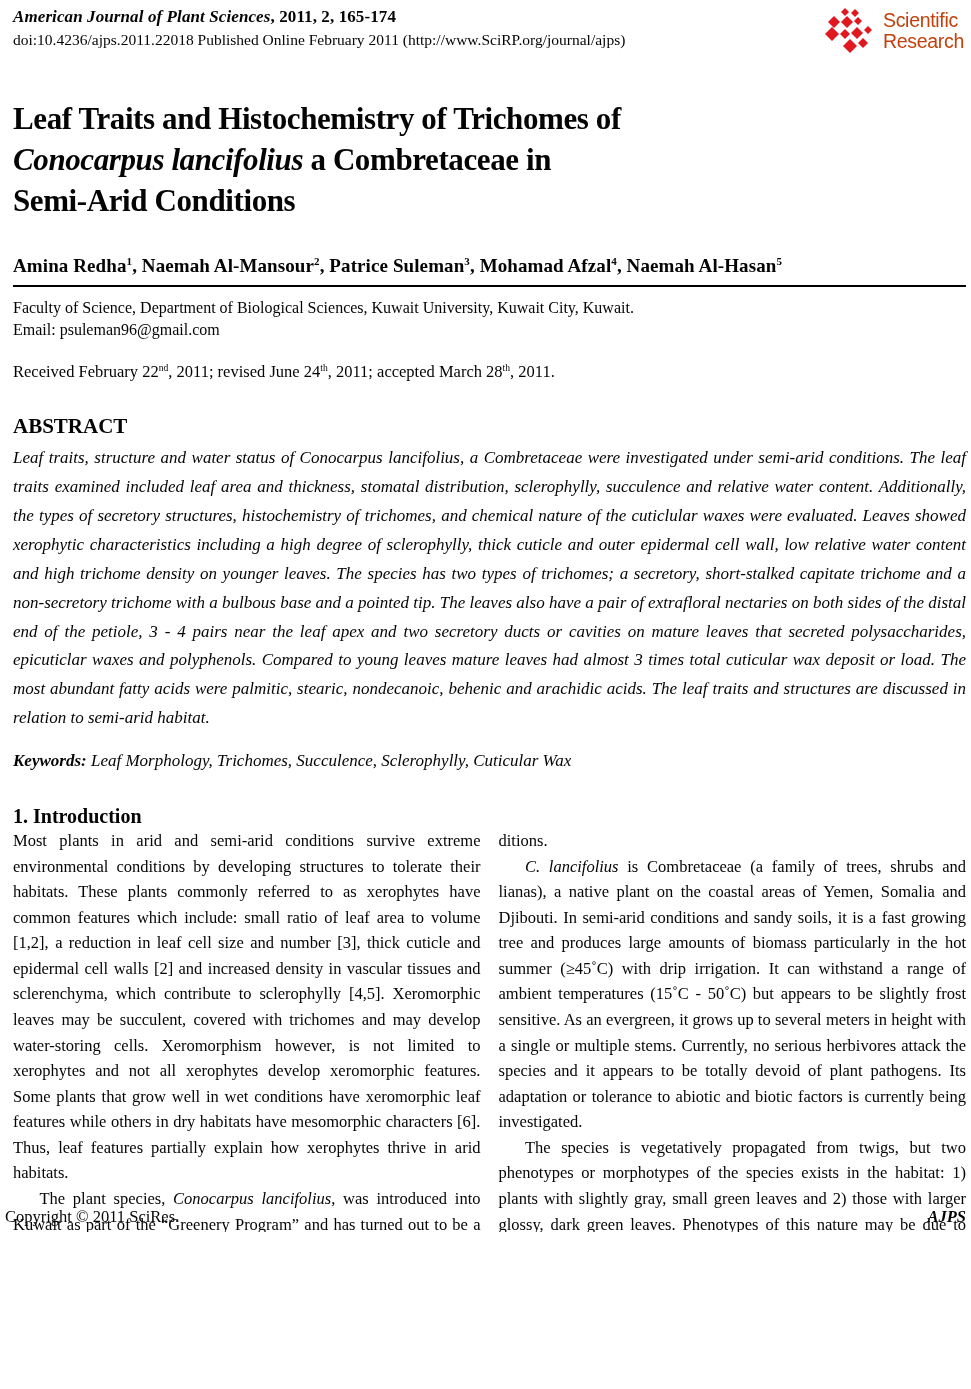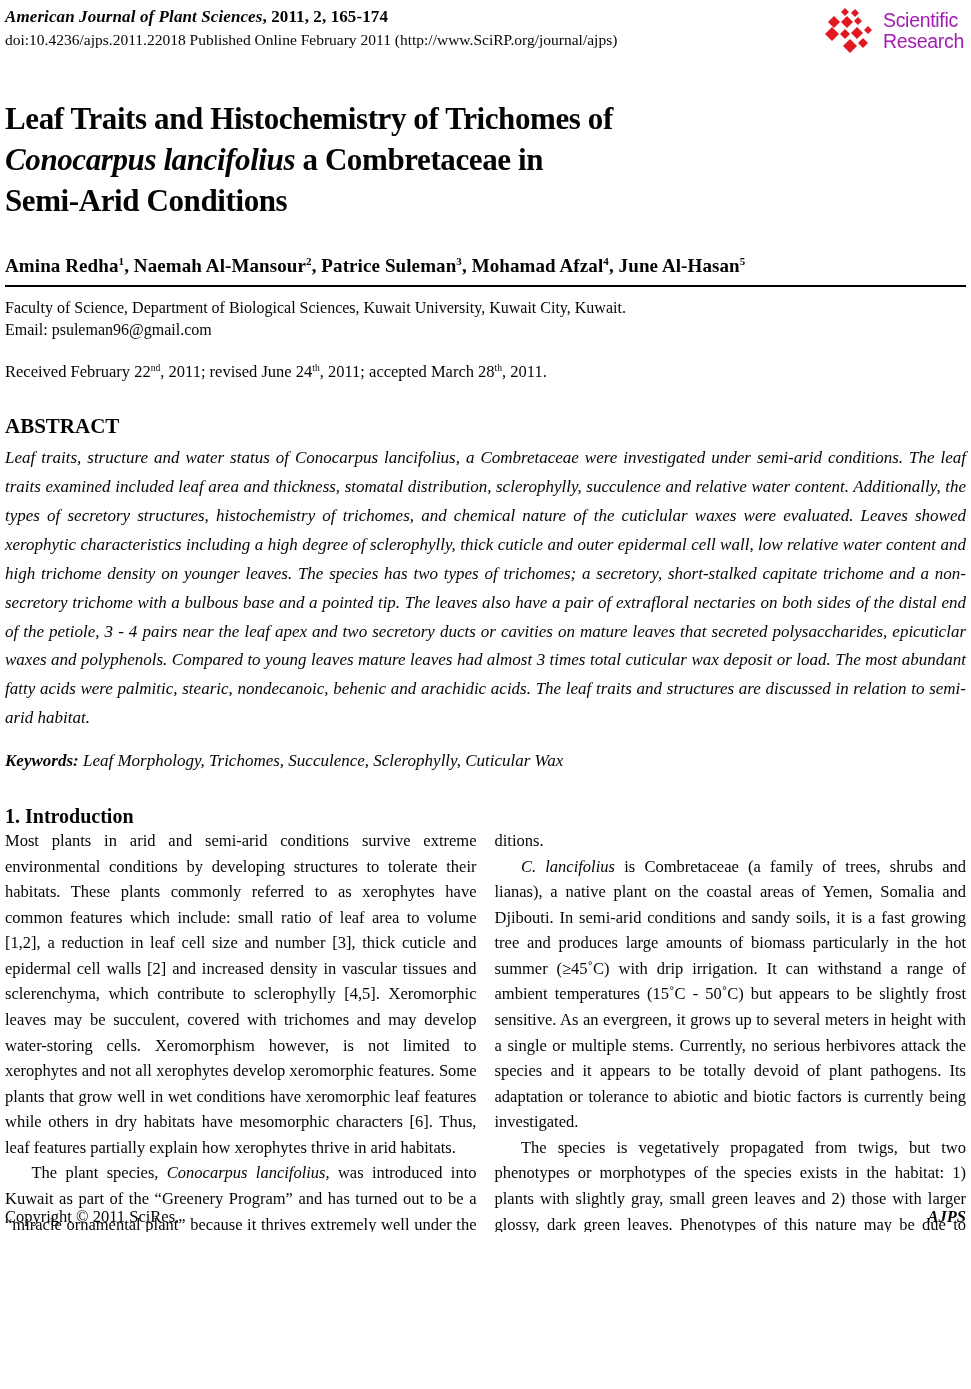--- a/index.html
+++ b/index.html
@@ -1,36 +1,36 @@
 <!DOCTYPE html>
 <html><head>
 <meta charset="utf-8">
 <style>
   html, body { margin: 0; padding: 0; background: #ffffff; }
   .page {
     position: relative;
     width: 971px;
     height: 1232px;
     box-sizing: border-box;
-    padding: 7px 5px 0 5px;
+    padding: 7px 5px 0 13px;
     background: #ffffff;
     font-family: "Liberation Serif", serif;
     color: #040404;
     overflow: hidden;
   }
 
   
   .header { display: flex; justify-content: space-between; align-items: flex-start; }
   .journal-line { font-size: 17px; font-weight: bold; letter-spacing: 0.1px; }
   .journal-line .it { font-style: italic; }
   .doi-line { font-size: 15.5px; margin-top: 4px; }
   .logo { display: flex; align-items: flex-start; gap: 5px; padding-right: 2px; }
   .logo-text {
     font-family: "Liberation Sans", sans-serif;
-    font-size: 19.5px; line-height: 1.08; color: #a21caf; margin-top: 3px;
+    font-size: 19.5px; line-height: 1.08; color: #c2410c; margin-top: 3px;
     letter-spacing: -0.3px;
   }
 
   
   .title { font-size: 31px; font-weight: bold; line-height: 1.32; margin-top: 42px; letter-spacing: -0.4px; }
   .title .it { font-style: italic; }
   .authors { margin-top: 33px; font-size: 19px; font-weight: bold; letter-spacing: 0.1px; }
   sup.auth, sup.rc { font-size: 0.58em; vertical-align: super; line-height: 0; }
   .rule { border: none; border-top: 2px solid #000; margin: 8px 0 10px 0; }
 
@@ -93,21 +93,21 @@
     </div>
   </div>
 
   <h1 class="title" style="margin:42px 0 0 0;">
     <div>Leaf Traits and Histochemistry of Trichomes of</div>
     <div><span class="it">Conocarpus lancifolius</span><span> a Combretaceae in</span></div>
     <div>Semi-Arid Conditions</div>
   </h1>
 
   <div class="authors">
-    <span><span>Amina Redha</span><sup class="auth">1</sup></span><span><span>, Naemah Al-Mansour</span><sup class="auth">2</sup></span><span><span>, Patrice Suleman</span><sup class="auth">3</sup></span><span><span>, Mohamad Afzal</span><sup class="auth">4</sup></span><span><span>, June Al-Hasan</span><sup class="auth">5</sup></span>
+    <span><span>Amina Redha</span><sup class="auth">1</sup></span><span><span>, Naemah Al-Mansour</span><sup class="auth">2</sup></span><span><span>, Patrice Suleman</span><sup class="auth">3</sup></span><span><span>, Mohamad Afzal</span><sup class="auth">4</sup></span><span><span>, Naemah Al-Hasan</span><sup class="auth">5</sup></span>
   </div>
 
   <hr class="rule">
 
   <div class="affil">
     <div>Faculty of Science, Department of Biological Sciences, Kuwait University, Kuwait City, Kuwait.</div>
     <div>Email: psuleman96@gmail.com</div>
   </div>
 
   <div class="received">

